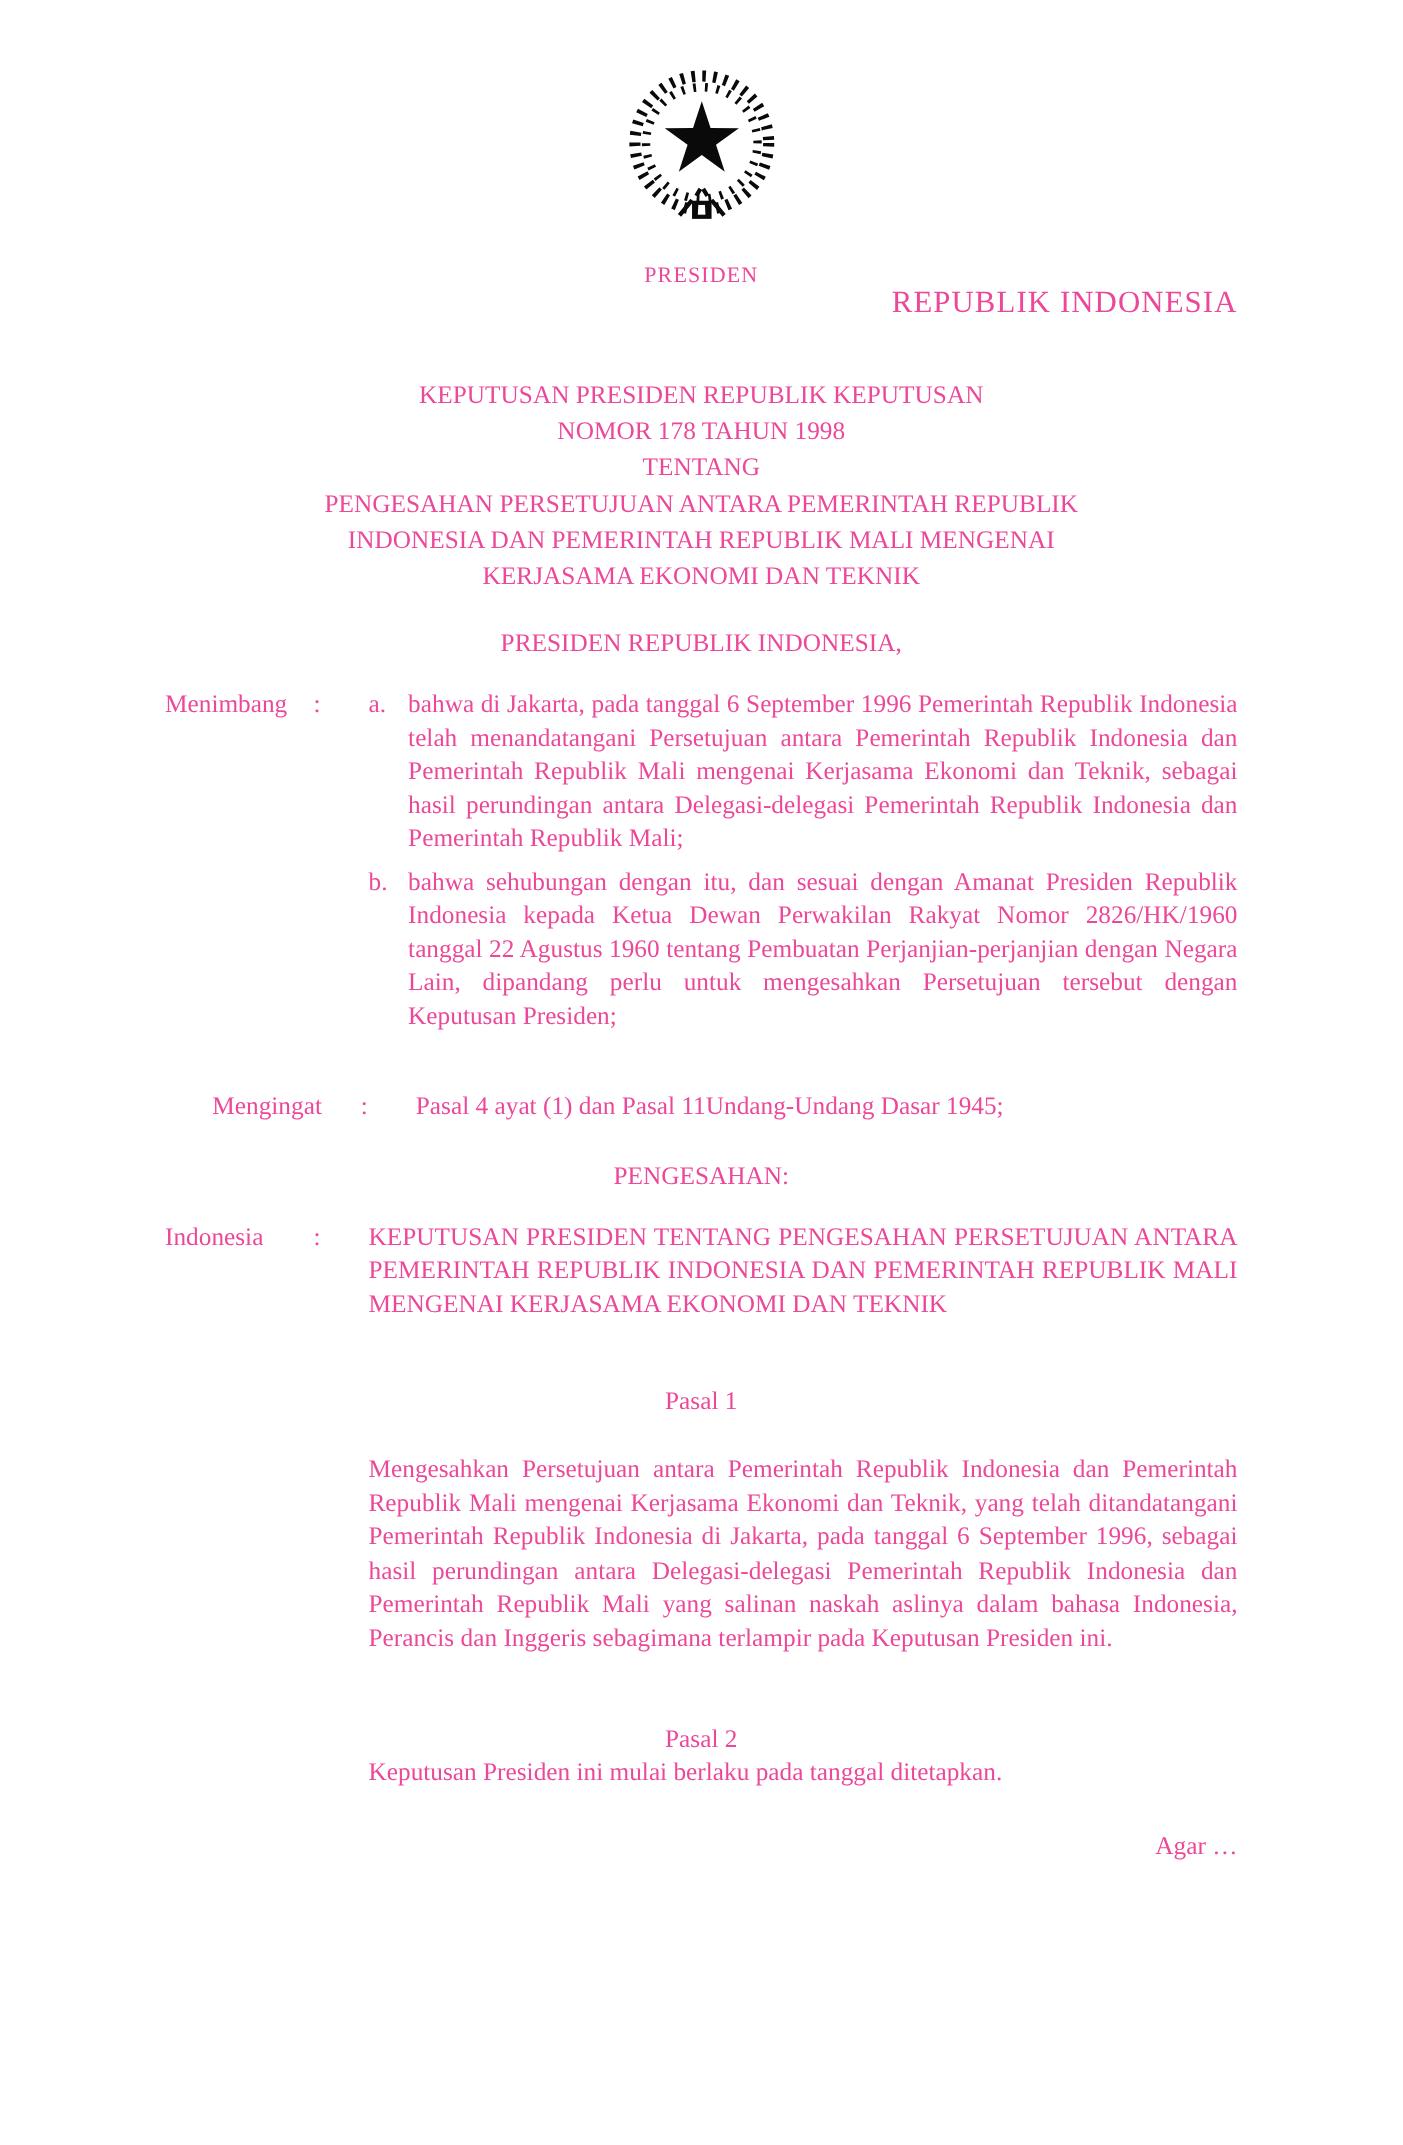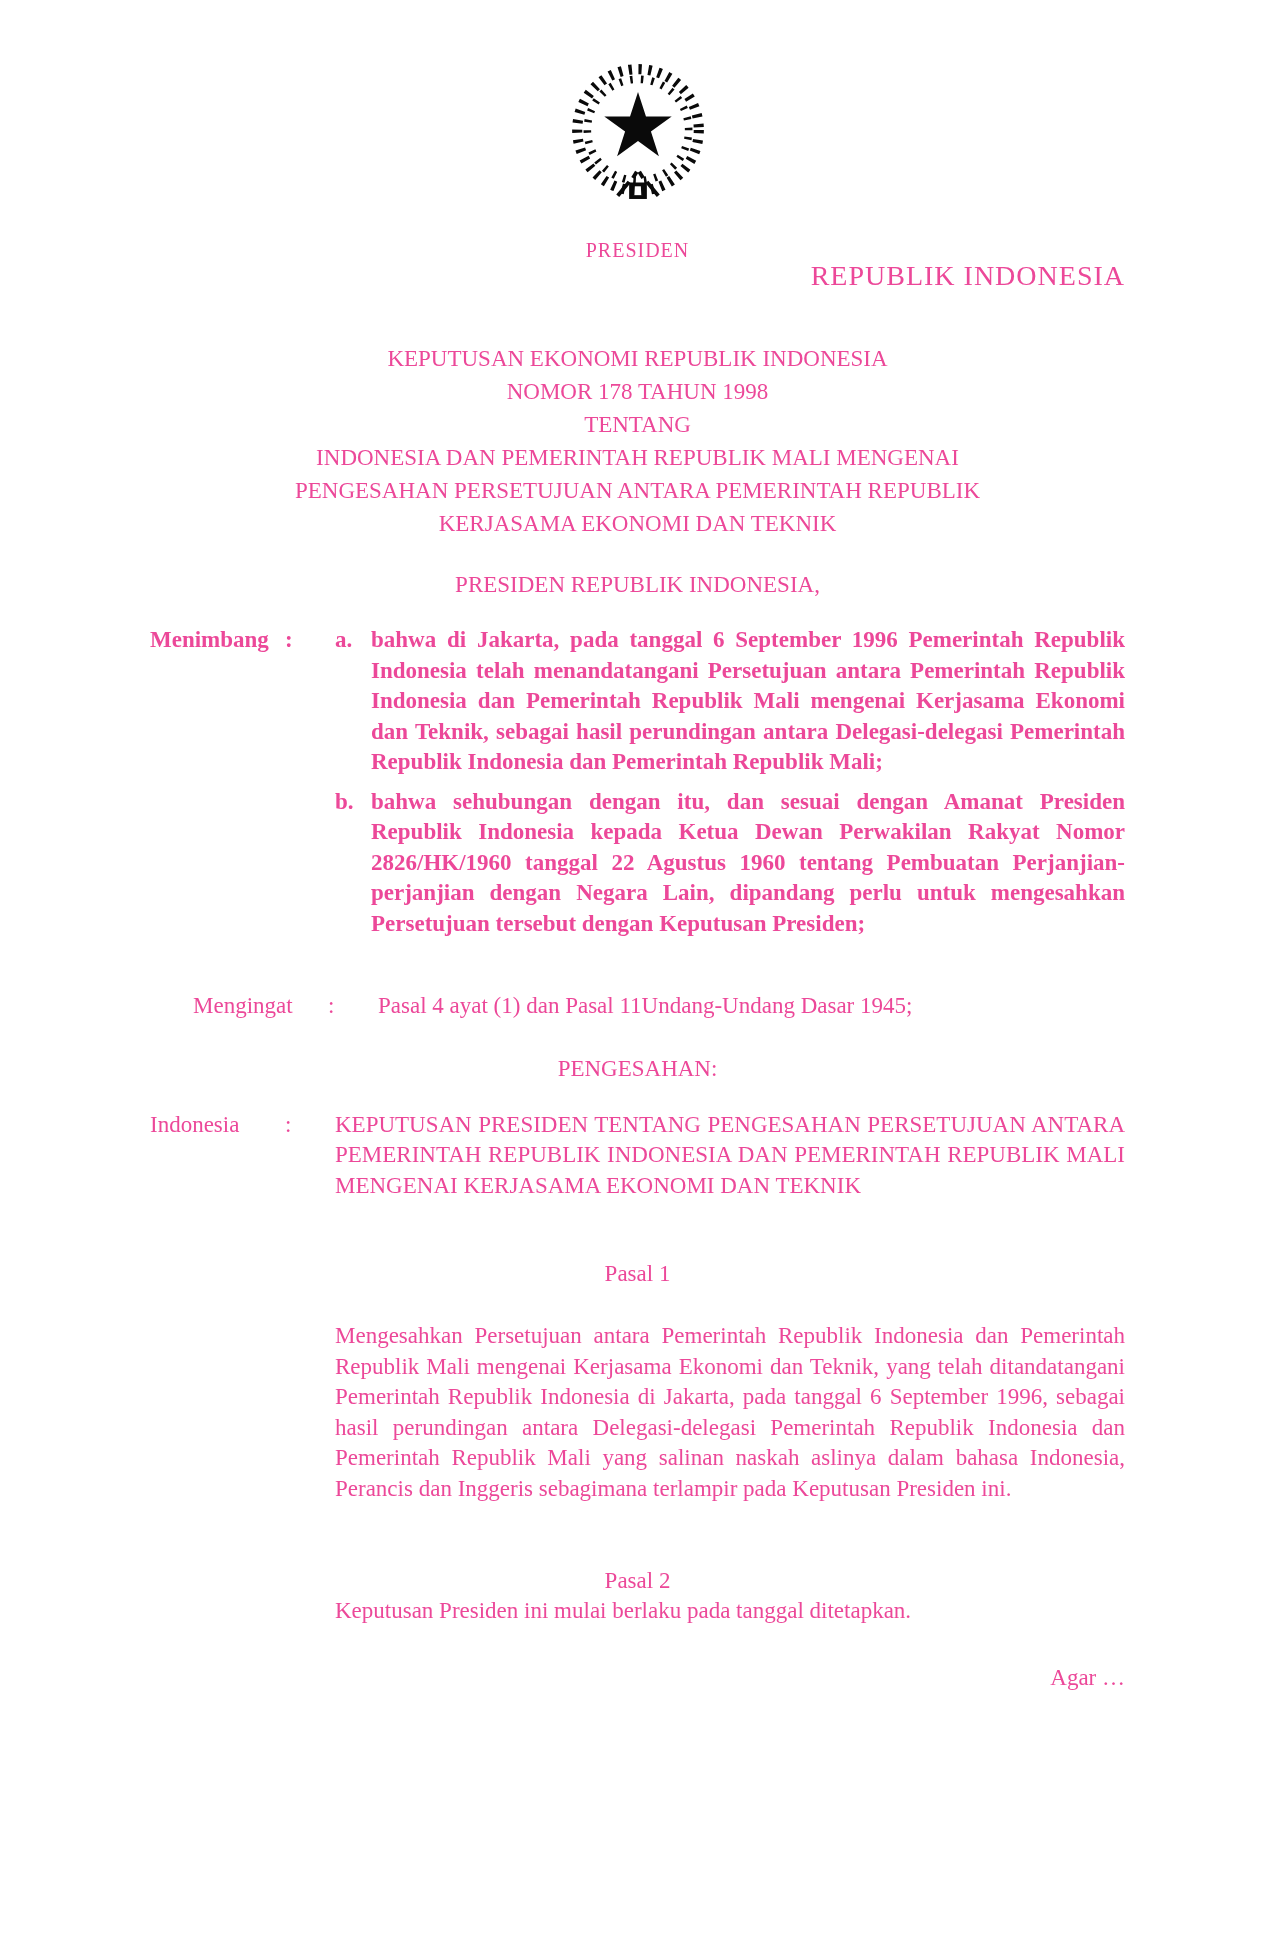--- a/index.html
+++ b/index.html
@@ -19,21 +19,21 @@
   .header { text-align: center; padding-top: 56px; }
   .emblem { display: inline-block; }
   .org-line1 { font-size: 20px; line-height: 25px; margin-top: 18px; letter-spacing: 1px; }
   .org-line2 { font-size: 28px; line-height: 25px; letter-spacing: 1px; text-align: right; }
   .title-block { margin-top: 54px; text-align: center; line-height: 33px; }
   .salutation { margin-top: 29px; text-align: center; line-height: 31px; }
   .clause { display: flex; line-height: 30.5px; }
   .clause-label { width: 135px; flex: 0 0 135px; }
   .clause-colon { width: 50px; flex: 0 0 50px; }
   .clause-content { flex: 1; }
-  .clause-menimbang { margin-top: 25px; font-weight: bold; }
+  .clause-menimbang { margin-top: 25px; }
   .cons-item { display: flex; }
   .cons-item + .cons-item { margin-top: 9px; }
   .cons-marker { width: 36px; flex: 0 0 36px; }
   .cons-text { flex: 1; text-align: justify; }
   .clause-mengingat { margin-top: 52px; margin-left: 43px; }
   .memutuskan { margin-top: 31px; text-align: center; line-height: 31px; }
   .clause-menetapkan { margin-top: 26px; }
   .menetapkan-text { text-align: justify; }
   .article-heading { text-align: center; line-height: 31px; }
   .article1-heading { margin-top: 57px; }
@@ -53,25 +53,25 @@
       <circle cx="60" cy="58" r="40" fill="none" stroke="#0a0a0a" stroke-width="6" stroke-dasharray="2 6.4" transform="rotate(8 60 58)"></circle>
       <polygon fill="#0a0a0a" points="60,28 66.3,47.3 86.6,47.4 70.2,59.3 76.5,78.7 60,66.7 43.5,78.7 49.8,59.3 33.4,47.4 53.7,47.3"></polygon>
       <rect x="54.5" y="101" width="11" height="10" fill="none" stroke="#0a0a0a" stroke-width="3"></rect>
       <path d="M53 99 l-9 11 M67 99 l9 11 M56 96 l3 -5 M64 96 l-3 -5" fill="none" stroke="#0a0a0a" stroke-width="3"></path>
     </svg>
     <div class="org-line1">PRESIDEN</div>
     <div class="org-line2">REPUBLIK INDONESIA</div>
   </div>
 
   <div class="title-block">
-    <div>KEPUTUSAN EKONOMI REPUBLIK INDONESIA</div>
+    <div>KEPUTUSAN PRESIDEN REPUBLIK KEPUTUSAN</div>
     <div>NOMOR 178 TAHUN 1998</div>
     <div>TENTANG</div>
+    <div>PENGESAHAN PERSETUJUAN ANTARA PEMERINTAH REPUBLIK</div>
     <div>INDONESIA DAN PEMERINTAH REPUBLIK MALI MENGENAI</div>
-    <div>PENGESAHAN PERSETUJUAN ANTARA PEMERINTAH REPUBLIK</div>
     <div>KERJASAMA EKONOMI DAN TEKNIK</div>
   </div>
 
   <div class="salutation">PRESIDEN REPUBLIK INDONESIA,</div>
 
   <div class="clause clause-menimbang">
     <div class="clause-label">Menimbang</div>
     <div class="clause-colon">:</div>
     <div class="clause-content">
       <div class="cons-item">

